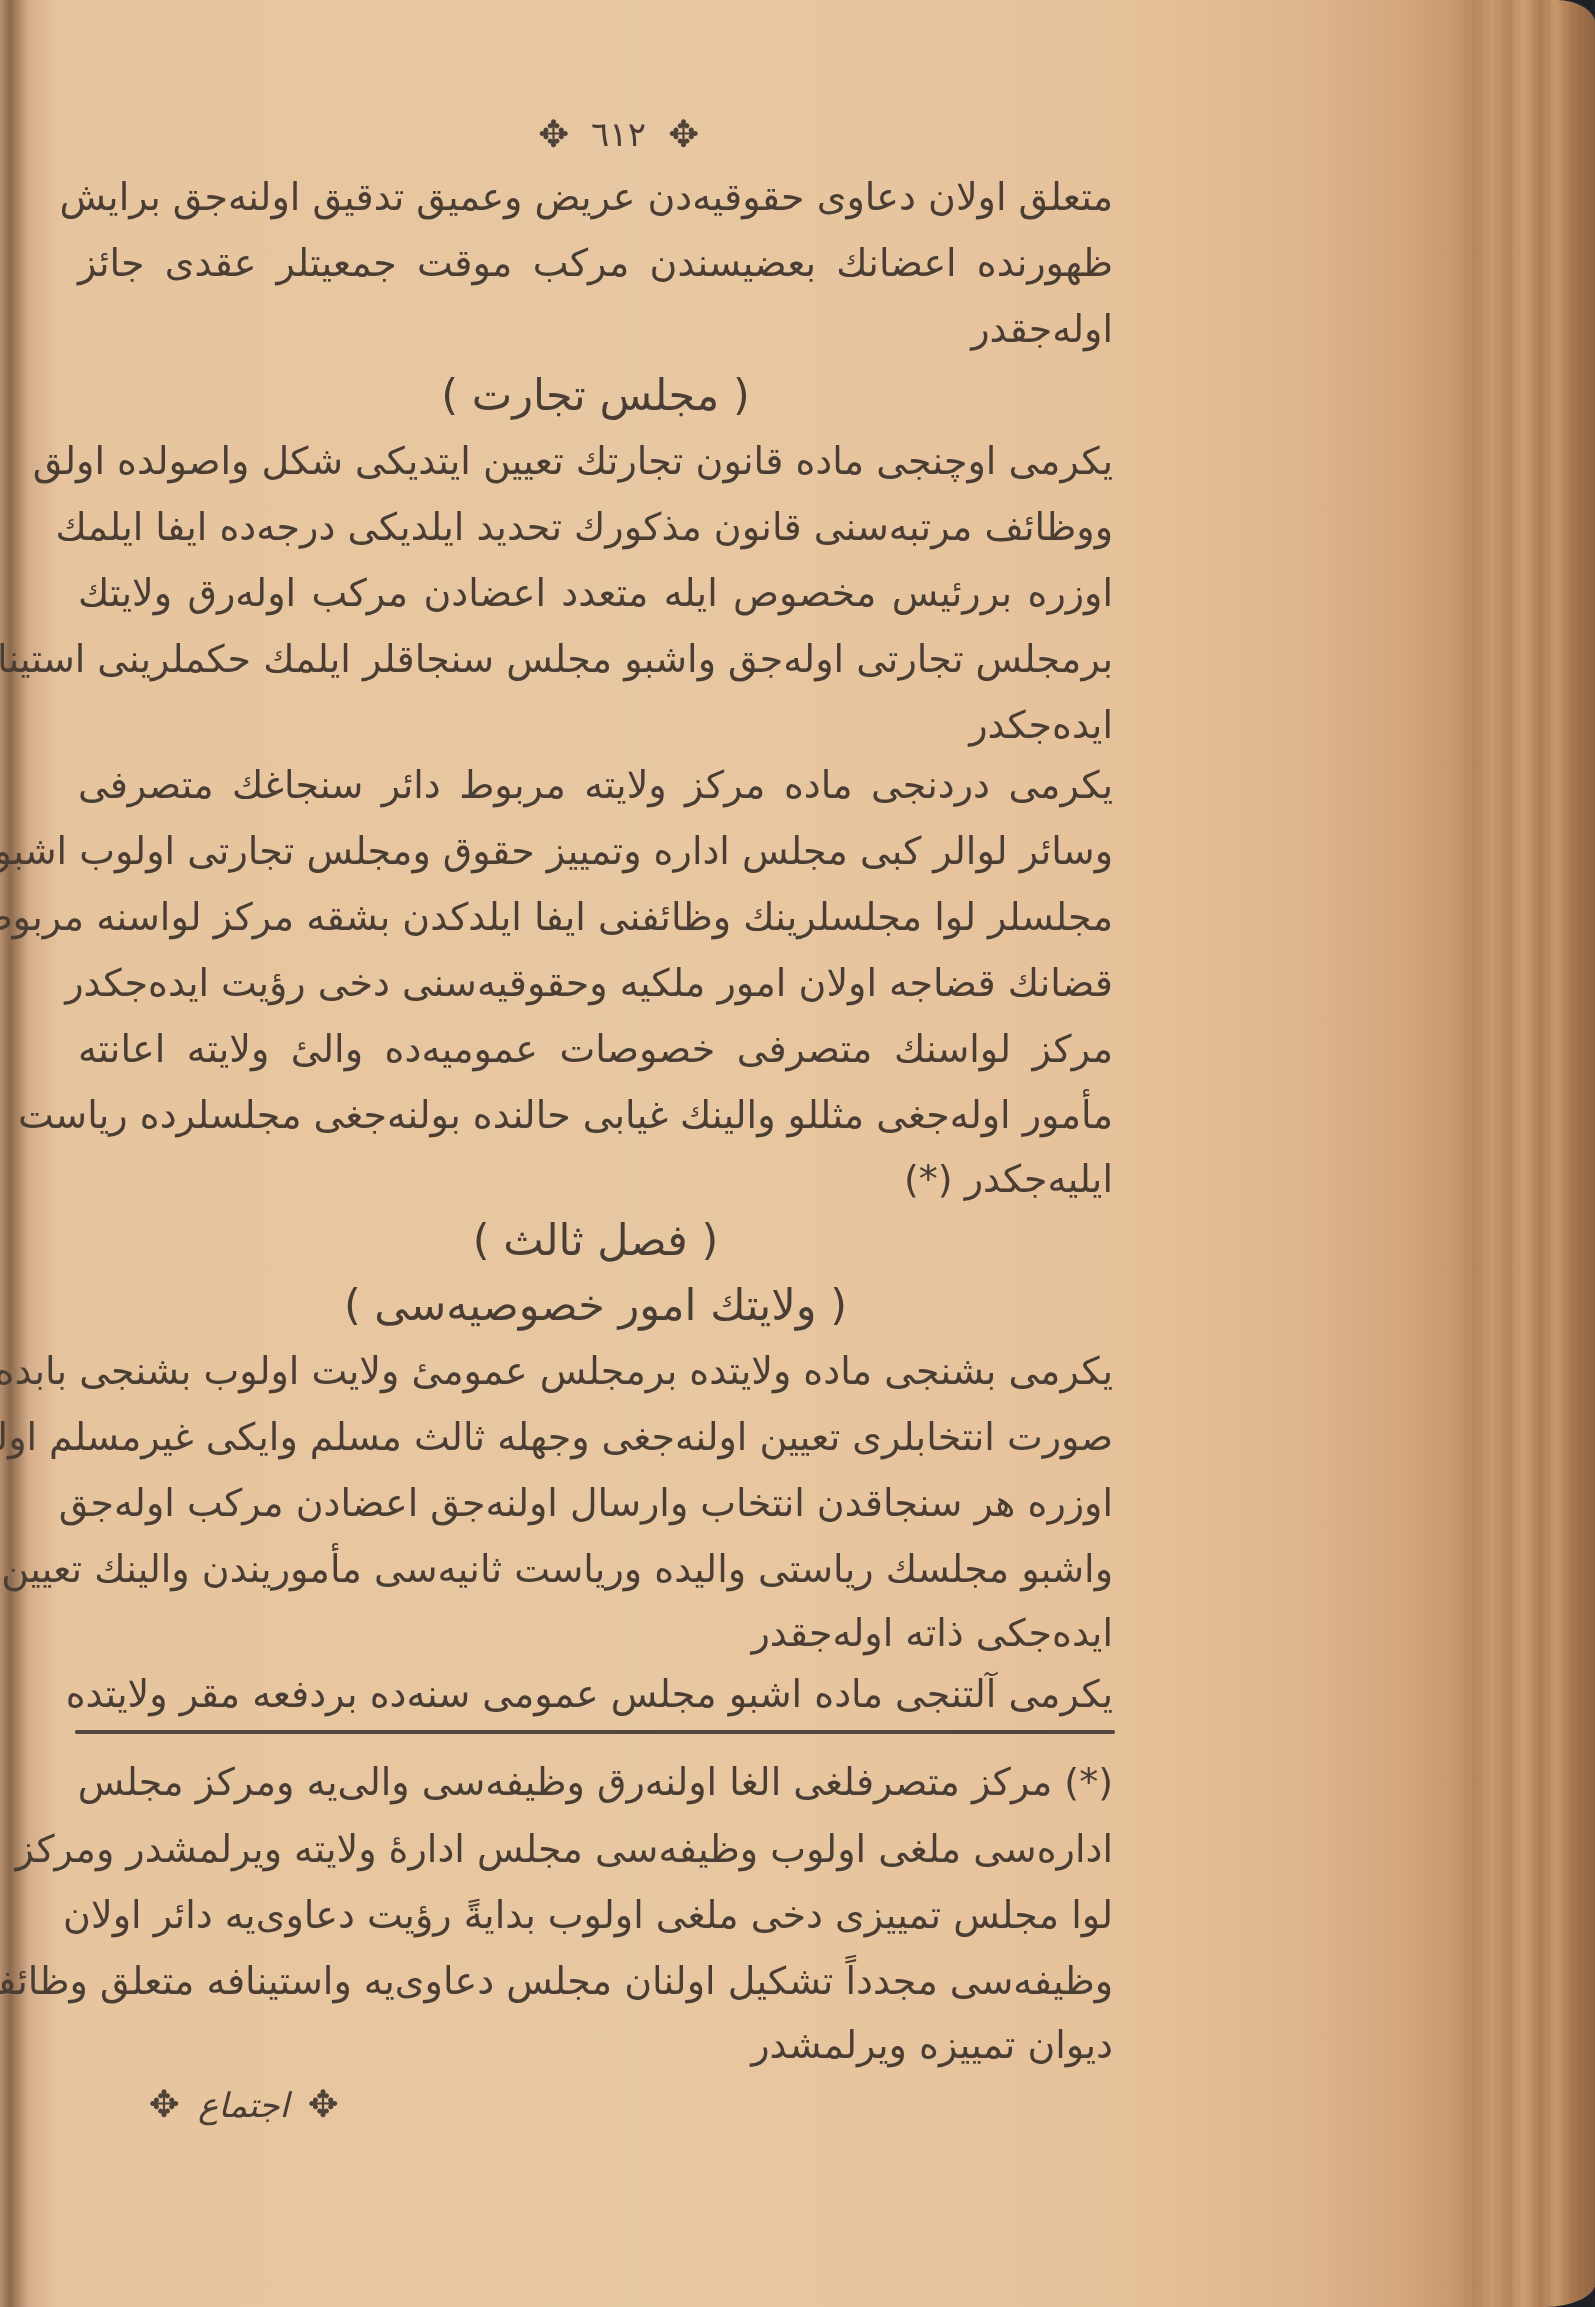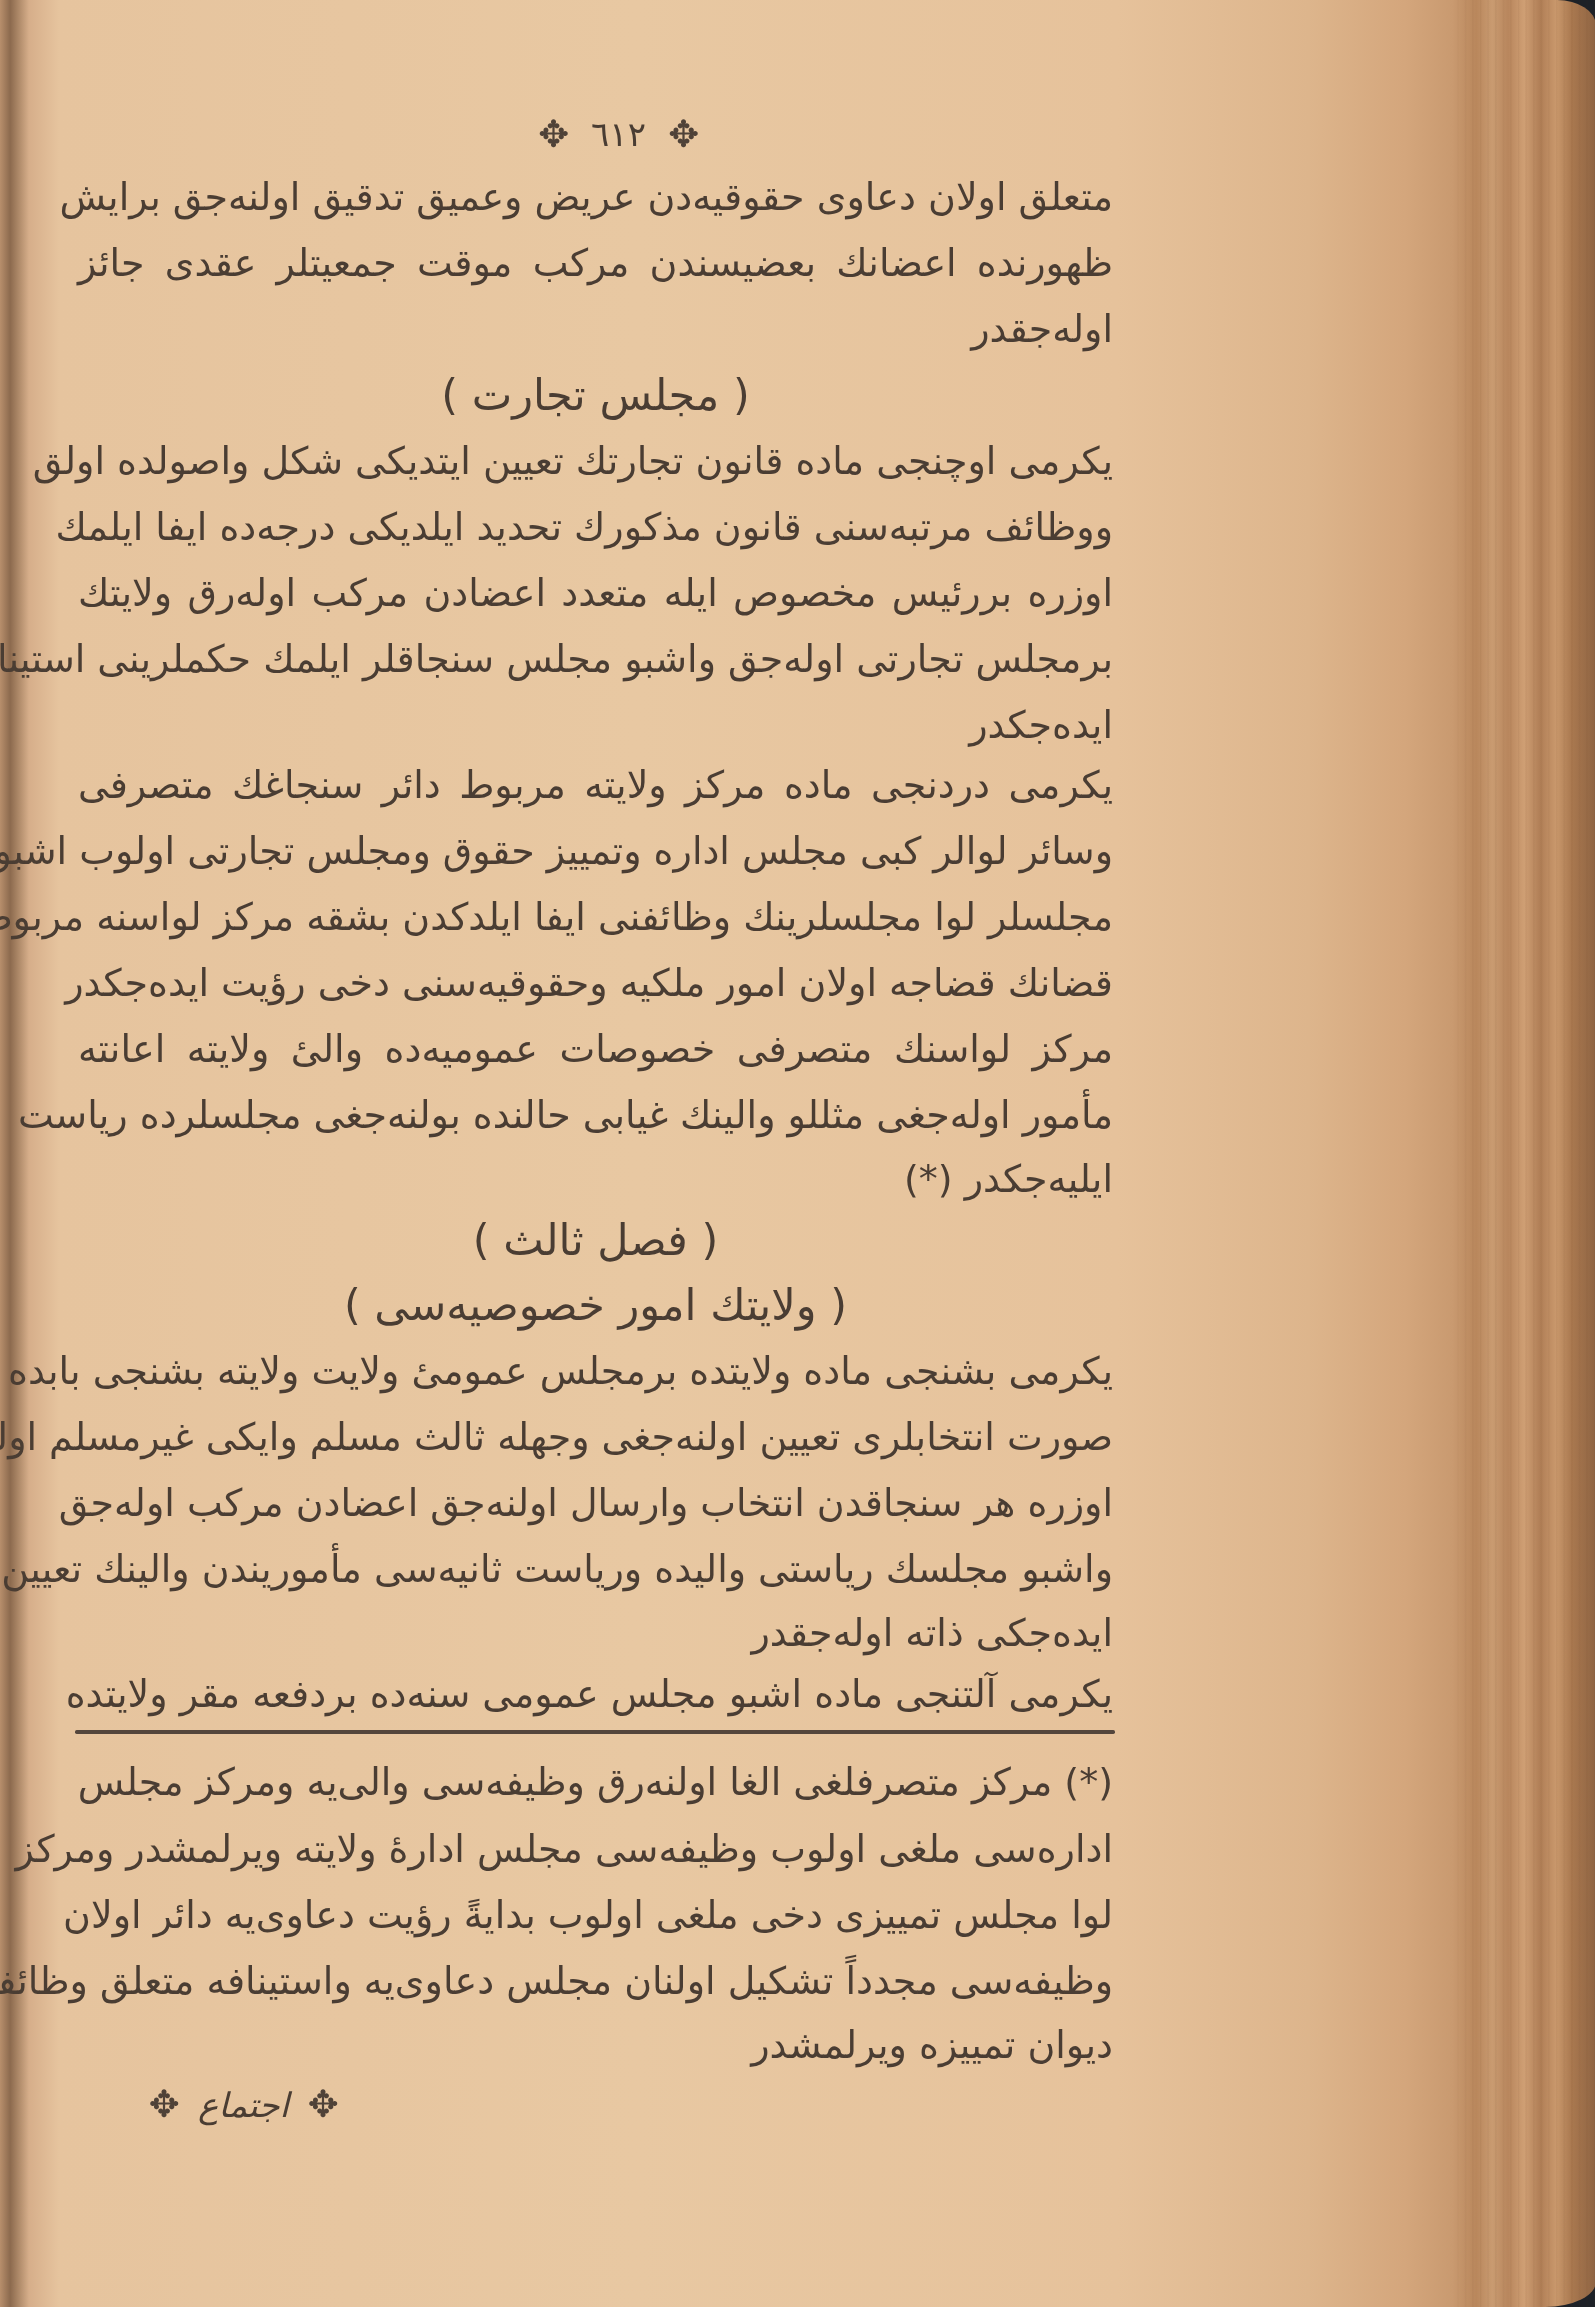--- a/index.html
+++ b/index.html
@@ -87,21 +87,21 @@
     <div class="line last" style="top:694px">ایده‌جكدر</div>
     <div class="line" style="top:754px">یکرمی دردنجی ماده     مرکز ولایته مربوط دائر سنجاغك متصرفی</div>
     <div class="line" style="top:820px">وسائر لوالر كبی مجلس اداره وتمییز حقوق ومجلس تجارتی اولوب اشبو</div>
     <div class="line" style="top:886px">مجلسلر لوا مجلسلرینك وظائفنی ایفا ایلدكدن بشقه مرکز لواسنه مربوط</div>
     <div class="line" style="top:952px">قضانك قضاجه اولان امور ملكیه وحقوقیه‌سنی دخی رؤیت ایده‌جكدر</div>
     <div class="line" style="top:1018px">مرکز لواسنك متصرفی خصوصات عمومیه‌ده والیٔ ولایته اعانته</div>
     <div class="line" style="top:1084px">مأمور اوله‌جغی مثللو والینك غیابی حالنده بولنه‌جغی مجلسلرده ریاست</div>
     <div class="line last" style="top:1148px">ایلیه‌جكدر     (*)</div>
     <div class="line center heading" style="top:1209px">( فصل ثالث )</div>
     <div class="line center heading" style="top:1274px">( ولایتك امور خصوصیه‌سی )</div>
-    <div class="line" style="top:1340px">یکرمی بشنجی ماده     ولایتده برمجلس عمومیٔ ولایت ولایته بشنجی بابده</div>
+    <div class="line" style="top:1340px">یکرمی بشنجی ماده     ولایتده برمجلس عمومیٔ ولایت اولوب بشنجی بابده</div>
     <div class="line" style="top:1406px">صورت انتخابلری تعیین اولنه‌جغی وجهله ثالث مسلم وایكی غیرمسلم اولق</div>
     <div class="line" style="top:1472px">اوزره هر سنجاقدن انتخاب وارسال اولنه‌جق اعضادن مرکب اوله‌جق</div>
     <div class="line" style="top:1538px">واشبو مجلسك ریاستی والیده وریاست ثانیه‌سی مأموریندن والینك تعیین</div>
     <div class="line last" style="top:1602px">ایده‌جكی ذاته اوله‌جقدر</div>
     <div class="line" style="top:1663px">یکرمی آلتنجی ماده     اشبو مجلس عمومی سنه‌ده بردفعه مقر ولایتده</div>
 
     <div class="line" style="top:1751px">(*) مرکز متصرفلغی الغا اولنه‌رق وظیفه‌سی والی‌یه ومرکز مجلس</div>
     <div class="line" style="top:1818px">اداره‌سی ملغی اولوب وظیفه‌سی مجلس ادارهٔ ولایته ویرلمشدر ومرکز</div>
     <div class="line" style="top:1884px">لوا مجلس تمییزی دخی ملغی اولوب بدایةً رؤیت دعاوی‌یه دائر اولان</div>
     <div class="line" style="top:1950px">وظیفه‌سی مجدداً تشكیل اولنان مجلس دعاوی‌یه واستینافه متعلق وظائفی</div>

